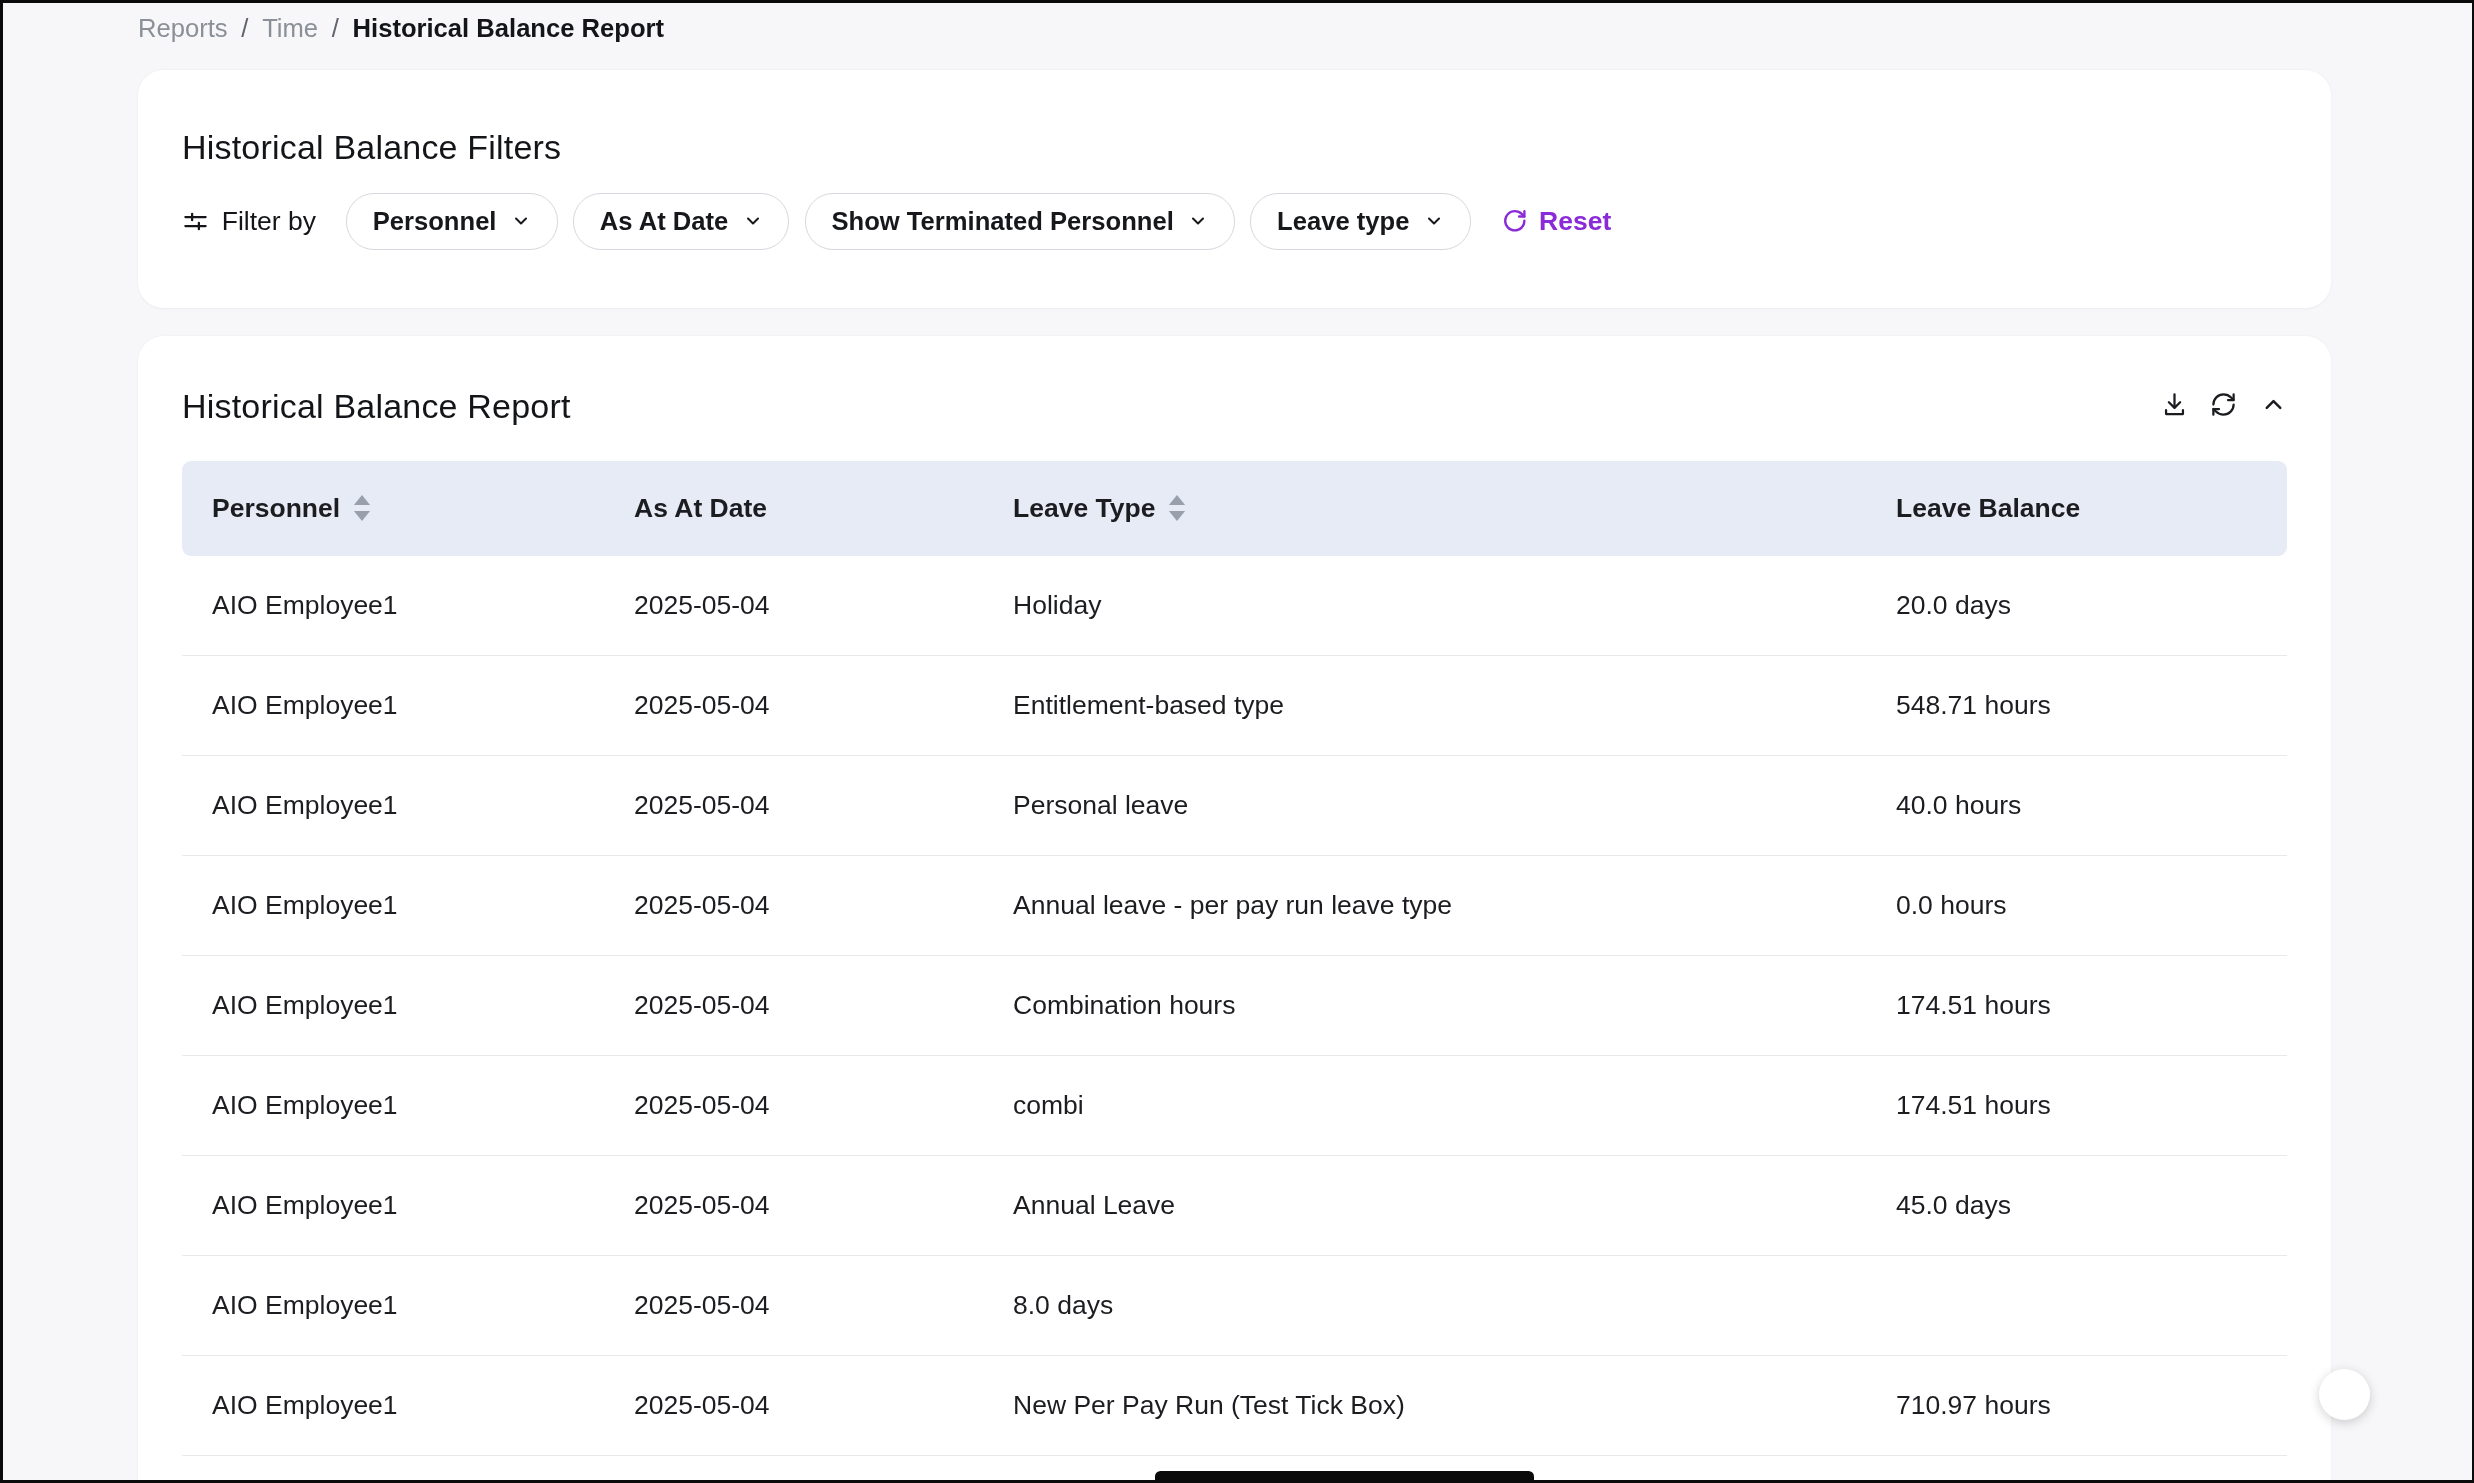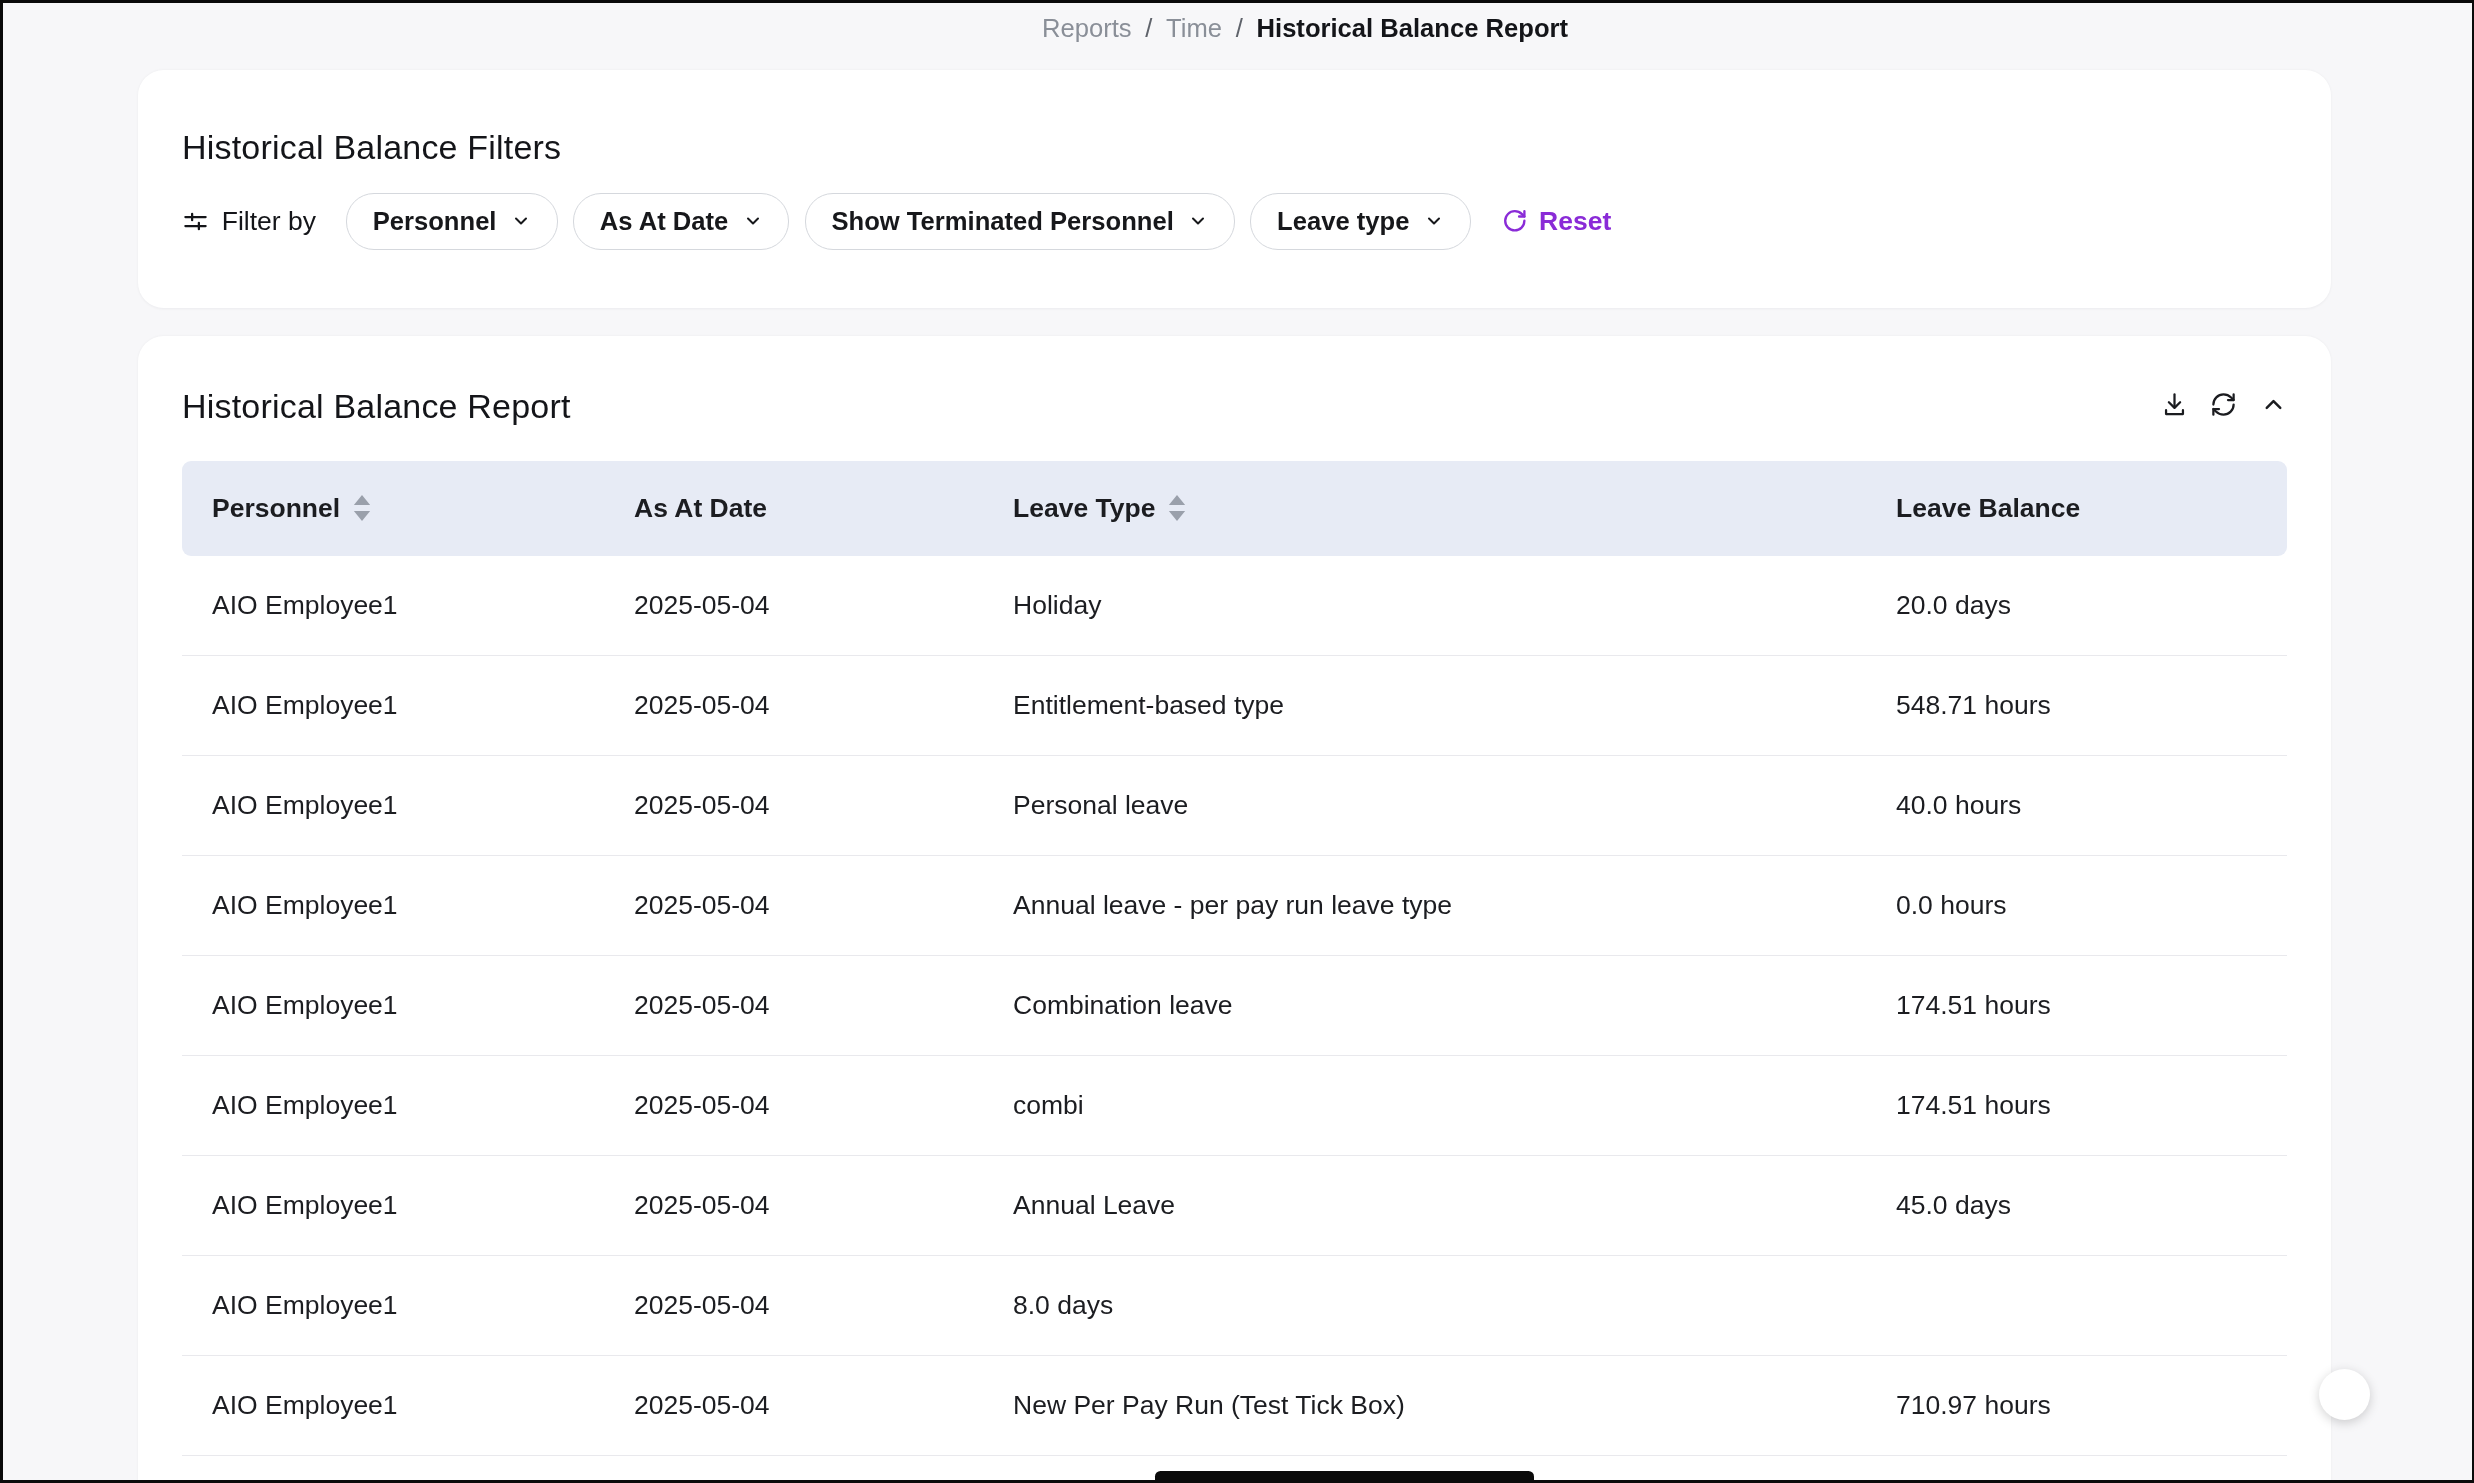--- a/index.html
+++ b/index.html
@@ -6,21 +6,21 @@
   html,body { width:2475px; height:1483px; }
   body { font-family:"Liberation Sans","DejaVu Sans",sans-serif; background:#ffffff; }
 
   .screen {
     position:relative; width:2475px; height:1483px;
     border:3.7px solid #0a0a0a; overflow:hidden;
     background:var(--color-page_bg,#f7f7f9);
   }
 
   
-  .breadcrumb { display:flex; align-items:center; gap:13.7px; padding:11px 0 0 135px; font-size:25.6px;justify-content:center; }
+  .breadcrumb { display:flex; align-items:center; gap:13.7px; padding:11px 0 0 135px; font-size:25.6px; }
   .crumb { color:#8a8f98; text-decoration:none; }
   .crumb.current { color:#141519; font-weight:bold; }
   .sep { color:#5f636b; }
 
   
   .card { position:relative; margin-left:135px; width:2193px; background:var(--color-card_bg,#fff);
           border-radius:25.6px; box-shadow:0 0.9px 2.7px rgba(16,24,40,.05); }
   .card-filters { margin-top:27px; padding:58px 44px 58px; }
   .card-report  { margin-top:28px; padding:51px 44px 0;  height:1187px; }
 
@@ -222,21 +222,21 @@
   </div>
           <div class="trow">
     <div class="td">AIO Employee1</div>
     <div class="td">2025-05-04</div>
     <div class="td">Annual leave - per pay run leave type</div>
     <div class="td">0.0 hours</div>
   </div>
           <div class="trow">
     <div class="td">AIO Employee1</div>
     <div class="td">2025-05-04</div>
-    <div class="td">Combination leave</div>
+    <div class="td">Combination hours</div>
     <div class="td">174.51 hours</div>
   </div>
           <div class="trow">
     <div class="td">AIO Employee1</div>
     <div class="td">2025-05-04</div>
     <div class="td">combi</div>
     <div class="td">174.51 hours</div>
   </div>
           <div class="trow">
     <div class="td">AIO Employee1</div>

